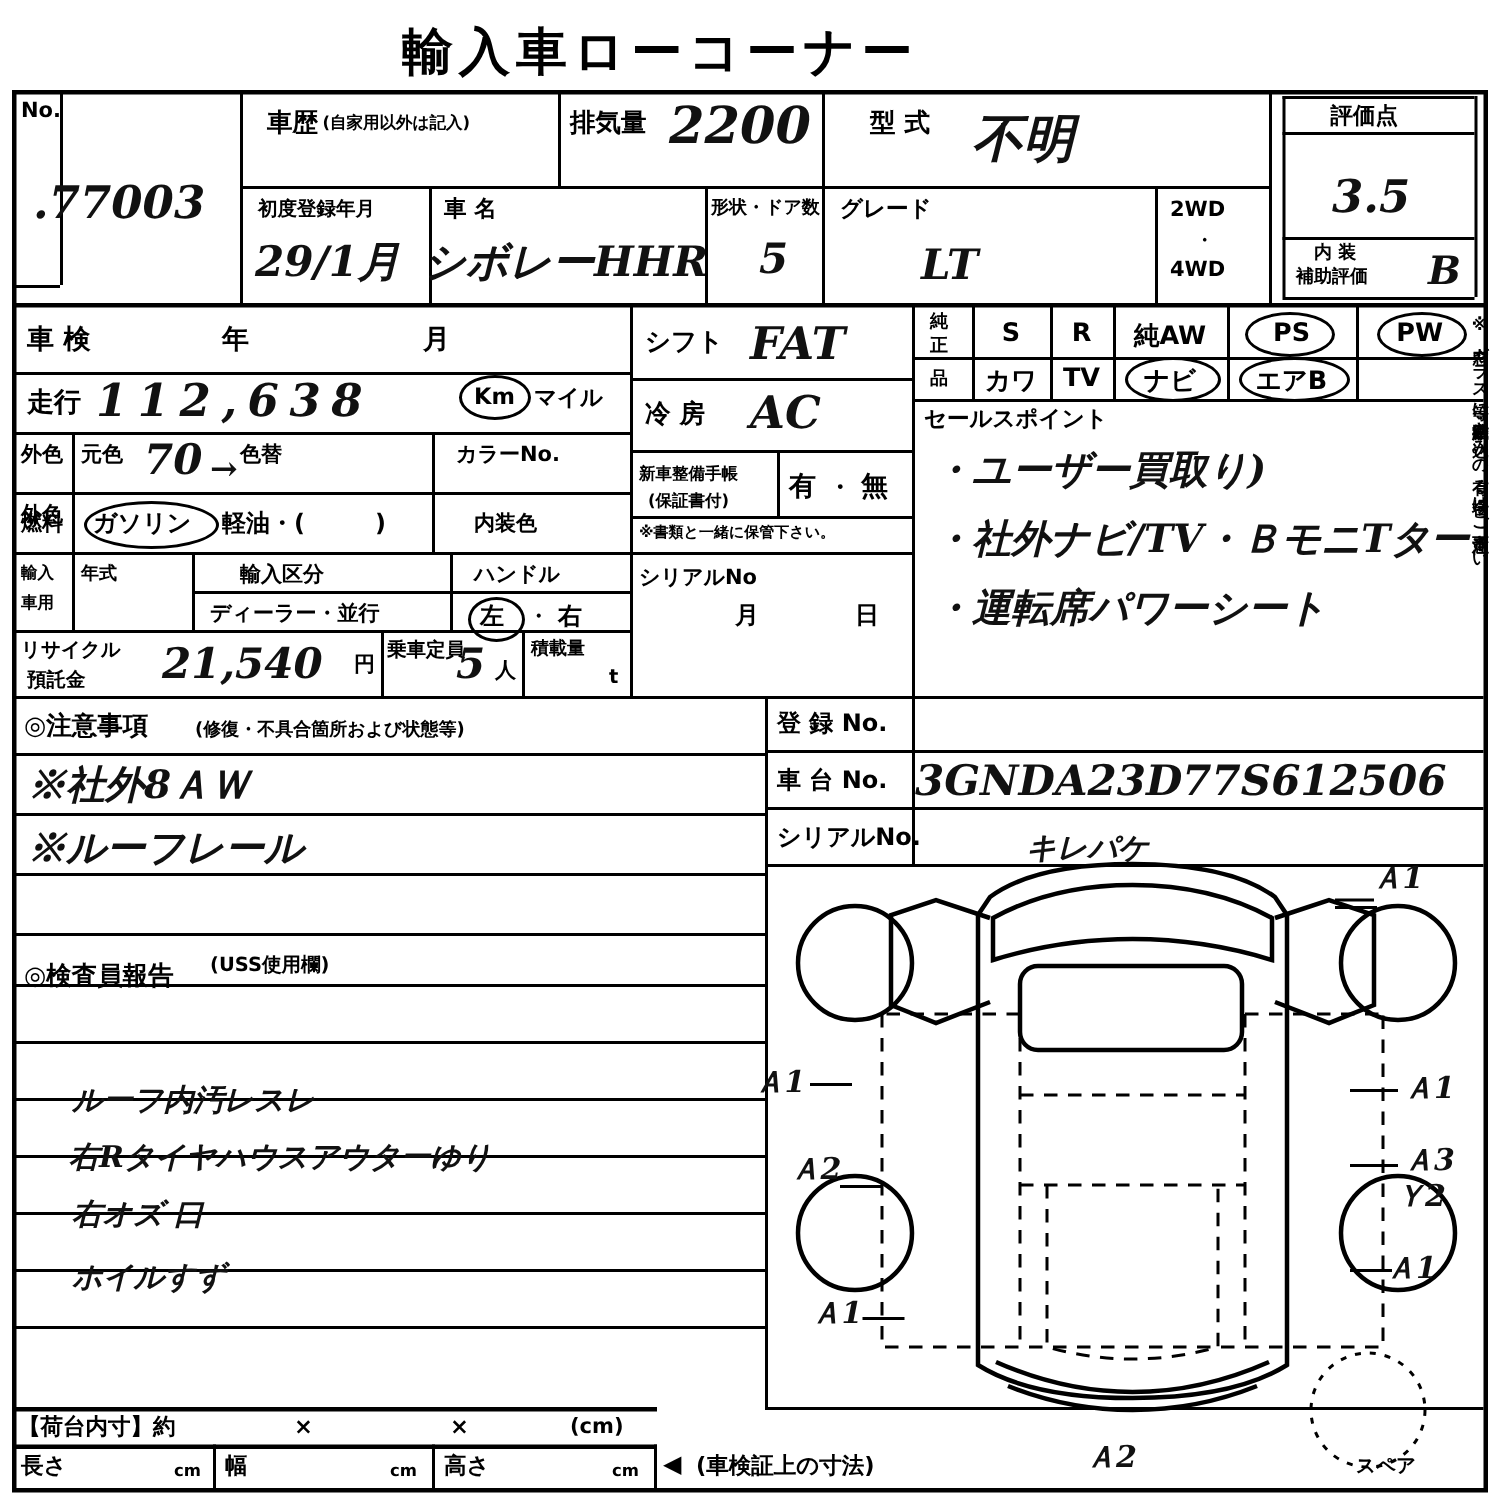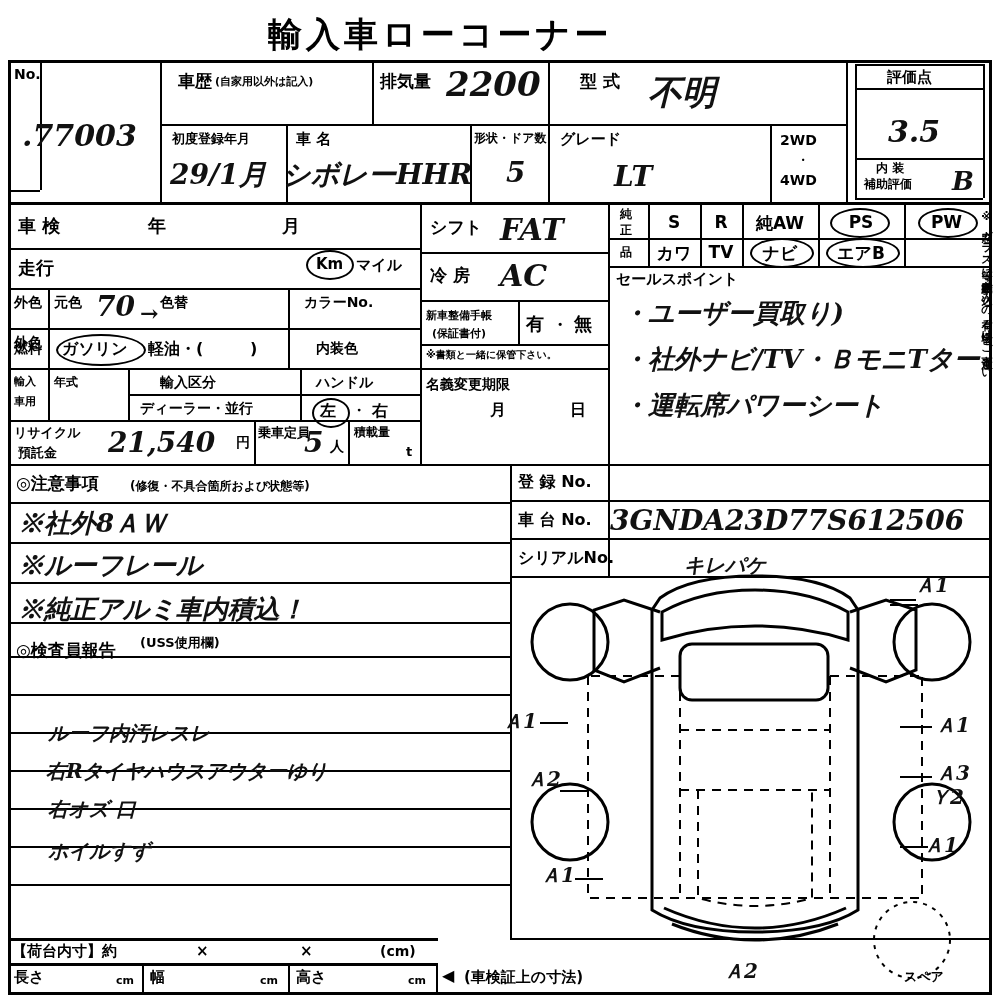--- a/index.html
+++ b/index.html
@@ -92,20 +92,21 @@
   <div class="ln hl" style="left:8px;top:328px;width:412px;"></div>
   <div class="ln hl" style="left:8px;top:368px;width:412px;"></div>
   <div class="ln hl" style="left:8px;top:420px;width:412px;"></div>
   <div class="ln hl" style="left:8px;top:464px;width:600px;"></div>
 
   <div class="tx s18 pr" style="left:18px;top:214px;">車 検</div>
   <div class="tx s18 pr" style="left:148px;top:214px;">年</div>
   <div class="tx s18 pr" style="left:282px;top:214px;">月</div>
 
   <div class="tx s18 pr" style="left:18px;top:256px;">走行</div>
+  <div class="tx hw s30" style="left:64px;top:250px;letter-spacing:7px;">112,638</div>
   <div class="ov" style="left:306px;top:250px;width:44px;height:26px;"></div>
   <div class="tx s15 pr" style="left:316px;top:255px;">Km</div>
   <div class="tx s15 pr" style="left:356px;top:256px;">マイル</div>
 
   <div class="tx s14 pr" style="left:14px;top:294px;">外色</div>
   <div class="tx s14 pr" style="left:14px;top:334px;" style2="">外色</div>
   <div class="ln vl" style="left:48px;top:288px;height:40px;"></div>
   <div class="tx s14 pr" style="left:54px;top:294px;">元色</div>
   <div class="tx hw s28" style="left:96px;top:290px;">70</div>
   <div class="tx s14 pr" style="left:160px;top:294px;">色替</div>
@@ -157,21 +158,21 @@
   <div class="ln hl" style="left:420px;top:300px;width:188px;"></div>
   <div class="tx s11 pr" style="left:426px;top:308px;">新車整備手帳</div>
   <div class="tx s11 pr" style="left:432px;top:326px;">(保証書付)</div>
   <div class="ln vl" style="left:518px;top:300px;height:44px;"></div>
   <div class="tx s18 pr" style="left:526px;top:312px;">有</div>
   <div class="tx s16 pr" style="left:552px;top:315px;">・</div>
   <div class="tx s18 pr" style="left:574px;top:312px;">無</div>
   <div class="ln hl" style="left:420px;top:344px;width:188px;"></div>
   <div class="tx s10 pr" style="left:426px;top:348px;">※書類と一緒に保管下さい。</div>
   <div class="ln hl" style="left:420px;top:368px;width:188px;"></div>
-  <div class="tx s14 pr" style="left:426px;top:376px;">名義変更期限</div>
+  <div class="tx s14 pr" style="left:426px;top:376px;">シリアルNo</div>
   <div class="tx s16 pr" style="left:490px;top:400px;">月</div>
   <div class="tx s16 pr" style="left:570px;top:400px;">日</div>
 
   <div class="ln hl" style="left:608px;top:238px;width:381px;"></div>
   <div class="ln hl" style="left:608px;top:266px;width:381px;"></div>
   <div class="ln vl" style="left:648px;top:202px;height:64px;"></div>
   <div class="ln vl" style="left:700px;top:202px;height:64px;"></div>
   <div class="ln vl" style="left:742px;top:202px;height:64px;"></div>
   <div class="ln vl" style="left:818px;top:202px;height:64px;"></div>
   <div class="ln vl" style="left:904px;top:202px;height:64px;"></div>
@@ -211,21 +212,20 @@
   <div class="tx s16 pr" style="left:518px;top:548px;">シリアルNo.</div>
 
   <div class="tx s17 pr" style="left:16px;top:472px;">◎注意事項</div>
   <div class="tx s12 pr" style="left:130px;top:478px;">(修復・不具合箇所および状態等)</div>
   <div class="ln hl" style="left:8px;top:502px;width:502px;"></div>
   <div class="ln hl" style="left:8px;top:542px;width:502px;"></div>
   <div class="ln hl" style="left:8px;top:582px;width:502px;"></div>
   <div class="ln hl" style="left:8px;top:622px;width:502px;"></div>
   <div class="tx hw s26" style="left:18px;top:506px;">※社外8ＡＷ</div>
   <div class="tx hw s26" style="left:18px;top:548px;">※ルーフレール</div>
-  <div class="tx hw s26" style="left:18px;top:592px;">※純正アルミ車内積込！</div>
 
   <div class="tx s17 pr" style="left:16px;top:628px;margin-top:11px;">◎検査員報告</div>
   <div class="tx s13 pr" style="left:140px;top:634px;">(USS使用欄)</div>
   <div class="ln hl" style="left:8px;top:656px;width:502px;"></div>
   <div class="ln hl" style="left:8px;top:694px;width:502px;"></div>
   <div class="ln hl" style="left:8px;top:732px;width:502px;"></div>
   <div class="ln hl" style="left:8px;top:770px;width:502px;"></div>
   <div class="ln hl" style="left:8px;top:808px;width:502px;"></div>
   <div class="ln hl" style="left:8px;top:846px;width:502px;"></div>
   <div class="ln hl" style="left:8px;top:884px;width:502px;"></div>

